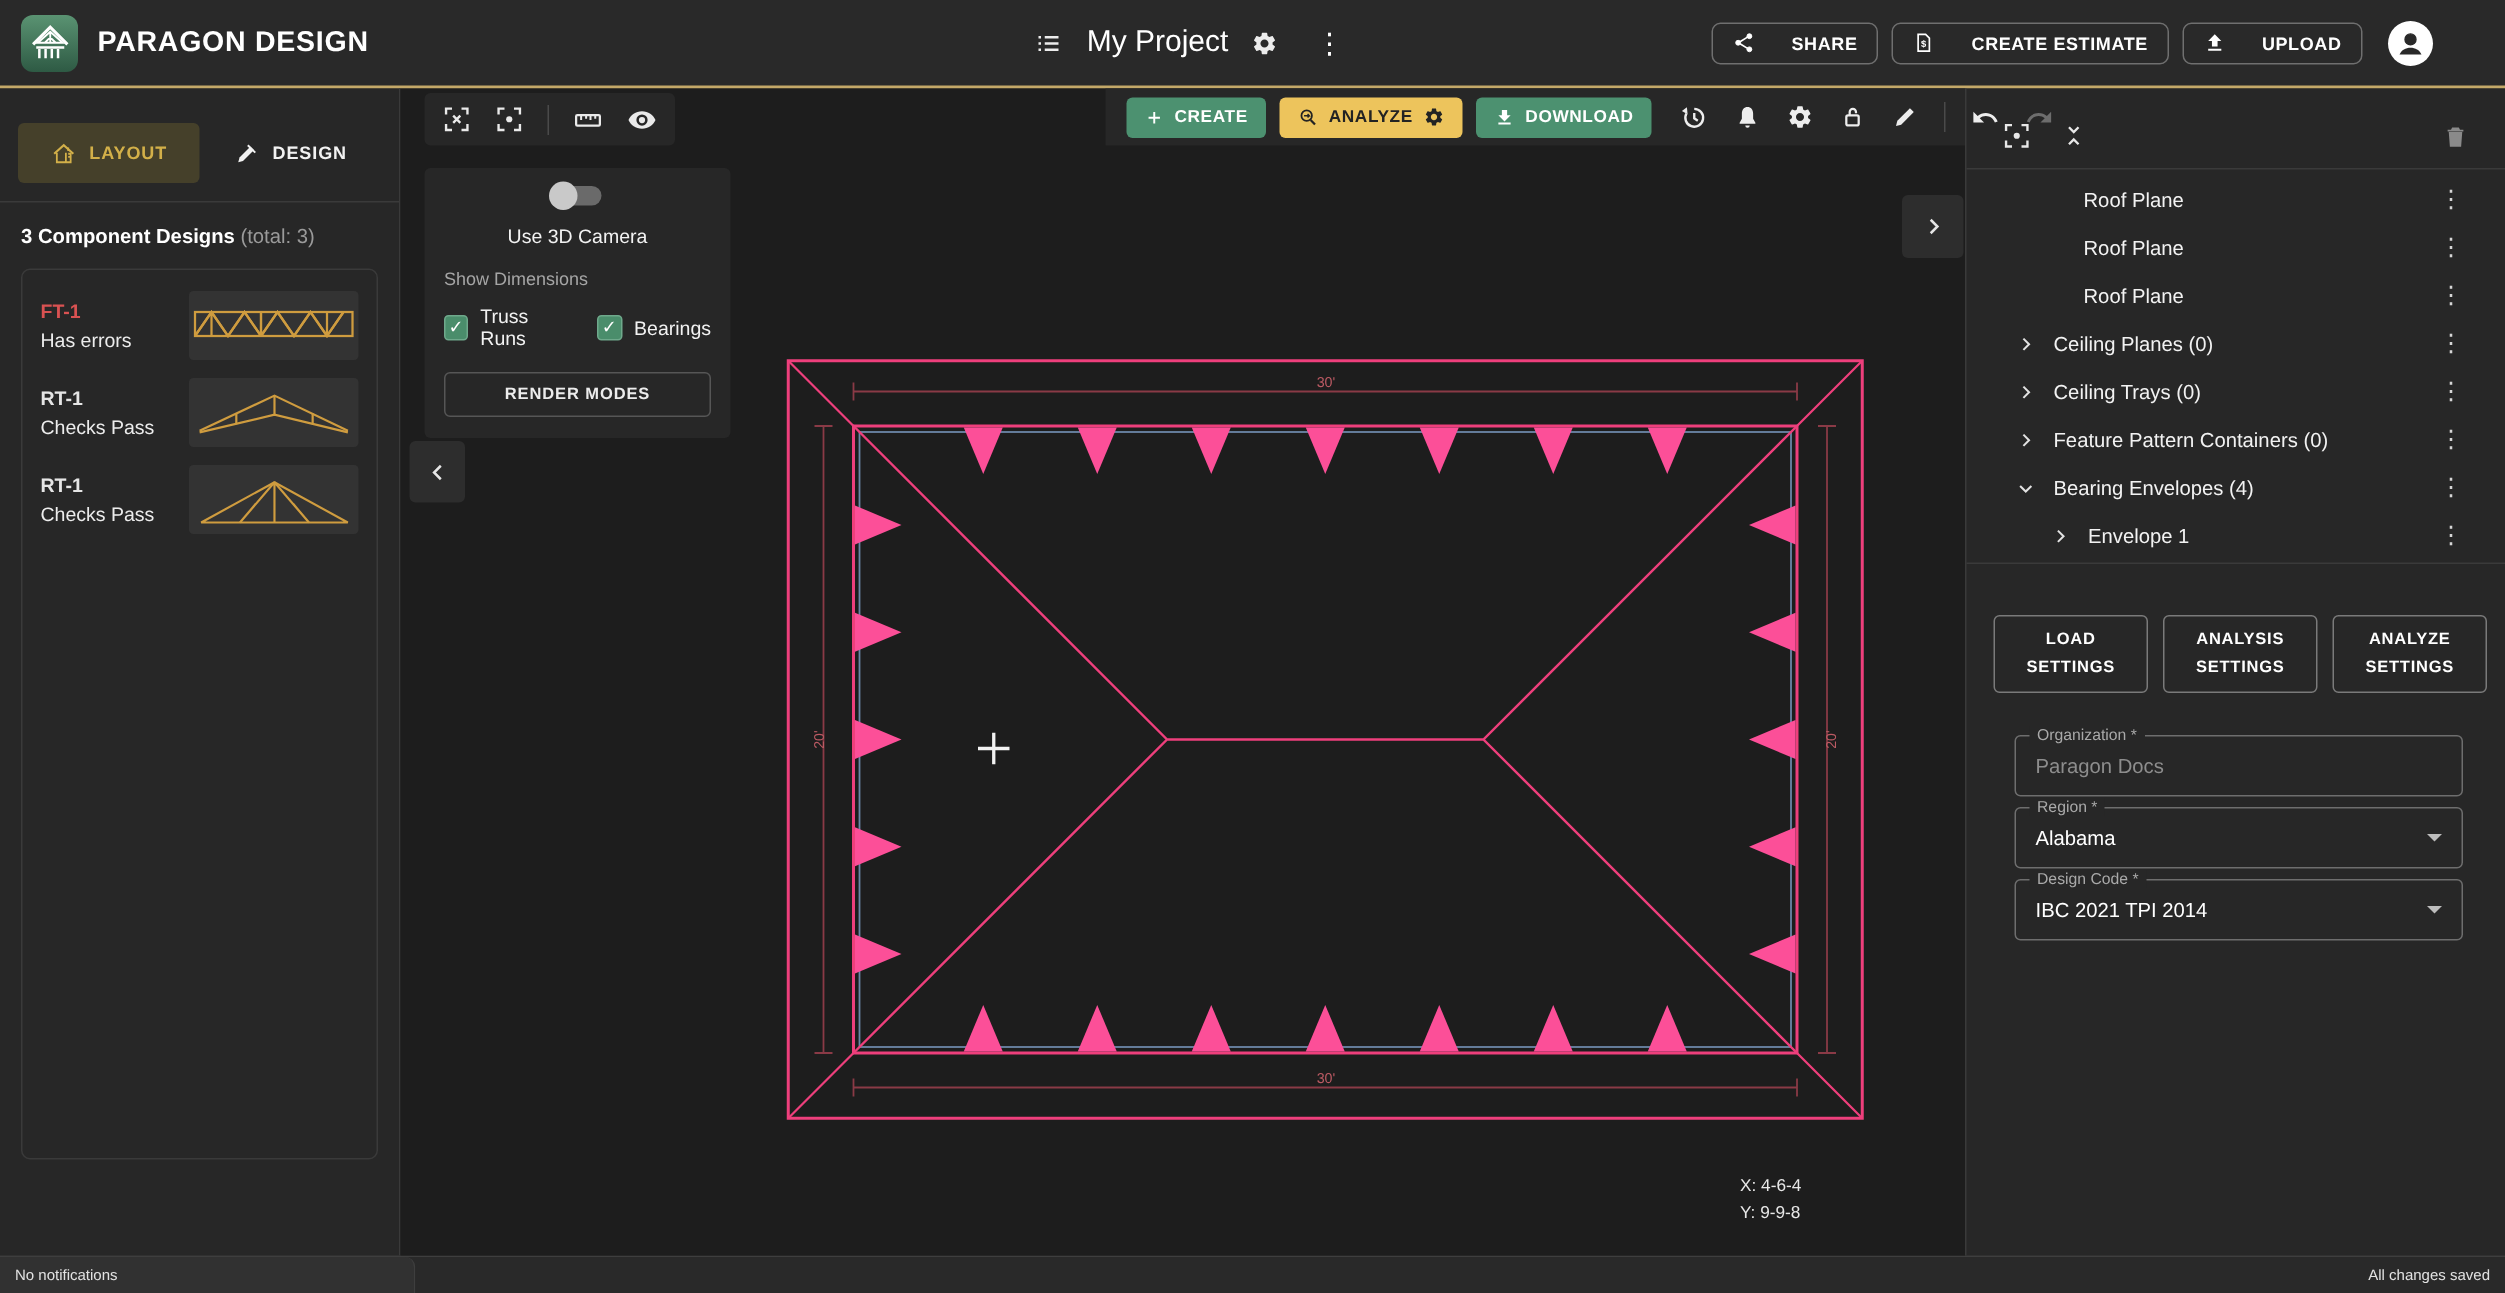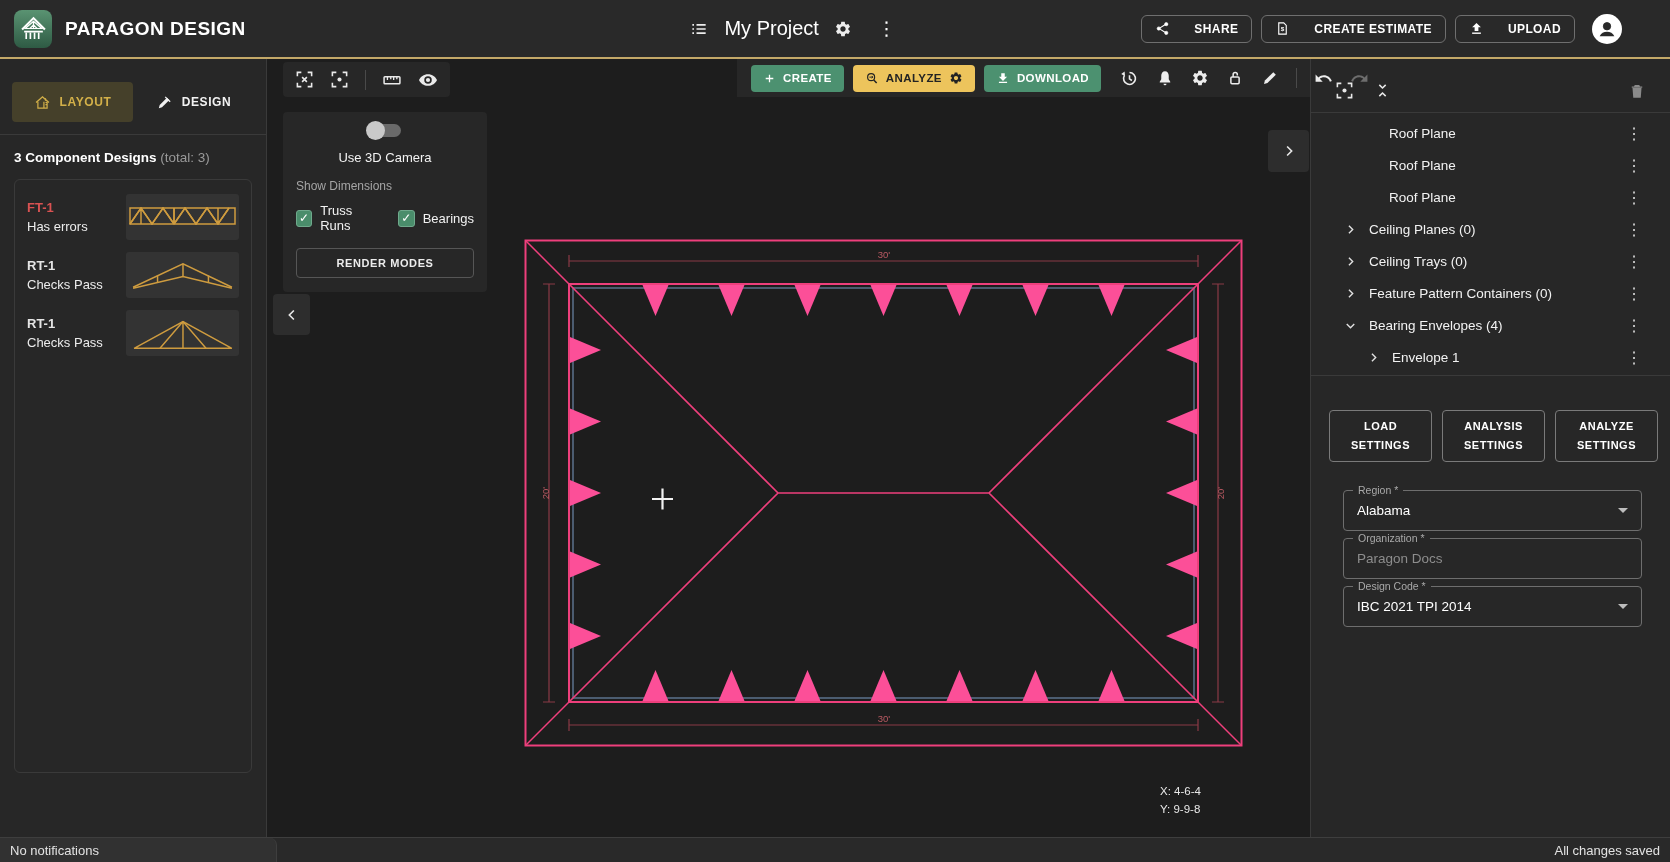--- a/index.html
+++ b/index.html
@@ -100,21 +100,21 @@
   .field{position:relative;border:1px solid #6e6e6e;border-radius:4px;height:41px;display:flex;
          align-items:center;padding:0 13px;cursor:pointer;}
   .field-label{position:absolute;top:-7px;left:9px;background:#272727;padding:0 5px;font-size:10.5px;color:#a9a9a9;}
   .field-value{font-size:13.5px;color:#fff;}
   .field.disabled .field-value{color:#8d8d8d;}
   .caret{width:0;height:0;border-left:5px solid transparent;border-right:5px solid transparent;
          border-top:5px solid #bdbdbd;margin-left:auto;}
 
   
   .statusbar{height:25px;background:#292929;border-top:1px solid #3e3e3e;display:flex;align-items:center;
-             font-size:13px;color:#e2e2e2;flex:0 0 auto;}
+             font-size:10px;color:#e2e2e2;flex:0 0 auto;}
   .status-left{width:277px;height:100%;background:#313131;display:flex;align-items:center;padding-left:10px;
                border-right:1px solid #3e3e3e;border-top-right-radius:7px;}
   .status-right{margin-left:auto;padding-right:10px;}
 
   .ic{display:block;fill:none;stroke:currentColor;}
 </style>
 </head>
 <body>
 
 <svg width="0" height="0" style="position:absolute">
@@ -596,28 +596,28 @@
           <button class="settings-btn">
             <span>ANALYSIS</span>
             <span>SETTINGS</span>
           </button>
           <button class="settings-btn">
             <span>ANALYZE</span>
             <span>SETTINGS</span>
           </button>
         </div>
       <div class="form" id="form-fields">
+          <div class="field disabled">
+            <span class="field-label">Organization *</span>
+            <span class="field-value">Paragon Docs</span>
+          </div>
           <div class="field">
             <span class="field-label">Region *</span>
             <span class="field-value">Alabama</span>
             <span class="caret"></span>
-          </div>
-          <div class="field disabled">
-            <span class="field-label">Organization *</span>
-            <span class="field-value">Paragon Docs</span>
           </div>
           <div class="field">
             <span class="field-label">Design Code *</span>
             <span class="field-value">IBC 2021 TPI 2014</span>
             <span class="caret"></span>
           </div>
         </div>
     </div>
   </div>
 

